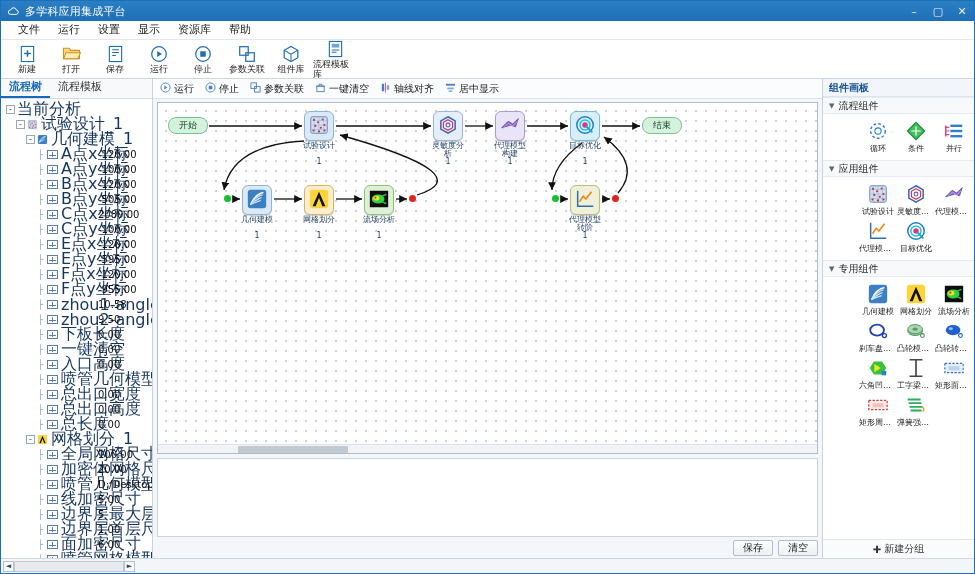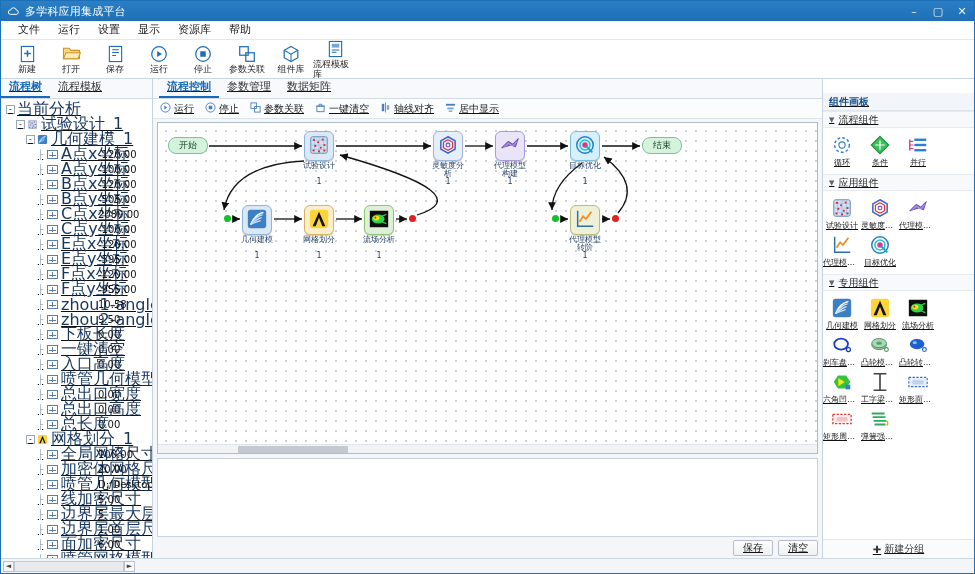--- a/index.html
+++ b/index.html
@@ -66,21 +66,20 @@
     display: flex; flex-direction: column; align-items: center; justify-content: center;
     gap: 1px;
   }
   .ribbon-btn .rb-ico { height: 19px; display:flex; align-items:center; justify-content:center; }
   .ribbon-btn .rb-lbl { font-size: 9px; color: #222; line-height: 10px; }
 
   
   .body {
     flex: 1 1 auto; display: flex; min-height: 0;
     background: #ec4899;
-    text-decoration: underline;
   }
 
   
   .left-panel {
     width: 152px; flex: 0 0 152px;
     background: #ffffff;
     border-right: 1px solid #c9d3dd;
     display: flex; flex-direction: column; min-height: 0;
   }
   .tabstrip {
@@ -213,32 +212,32 @@
   
   .right-panel {
     width: 152px; flex: 0 0 152px;
     background: #ffffff; border-left: 1px solid #c9d3dd;
     display: flex; flex-direction: column; min-height: 0;
   }
   .rp-title {
     height: 18px; flex: 0 0 18px;
     background: #f2f6fa; border-bottom: 1px solid #dde4ec;
     font-size: 10px; color: #17508f; font-weight: bold;
-    padding: 0 6px; line-height: 17px; margin-top: 14px;
+    padding: 0 6px; line-height: 17px;
   }
   .rp-scroll { flex: 1 1 auto; overflow: hidden; }
   .grp-head {
     height: 17px; display: flex; align-items: center; gap: 4px;
     padding-left: 6px; background: #f7f9fb;
     border-bottom: 1px solid #e6ebf1; border-top: 1px solid #e6ebf1;
     font-size: 10px; color: #2a2a2a;
   }
   .caret { font-size: 7px; color: #5a6673; }
   .grp-body {
-    display: flex; flex-wrap: wrap; padding: 4px 0 5px 0;
+    display: flex; flex-wrap: wrap; padding: 4px 0 5px 0; margin-left: 36px;
   }
   .palette-item {
     width: 38px; display: flex; flex-direction: column; align-items: center; gap: 2px;
     padding: 2px 0;
   }
   .pi-ico { width: 22px; height: 22px; display: flex; align-items: center; justify-content: center; }
   .pi-lbl { font-size: 8px; color: #222; text-align: center; line-height: 9px;
             width: 38px; overflow: hidden; white-space: nowrap; text-overflow: ellipsis; }
   .newgroup {
     height: 19px; display: flex; align-items: center; justify-content: center;
@@ -568,25 +567,20 @@
           </div>
           <div class="tnode" style="padding-left: 33px;">
             <span class="dash">├</span>
             <span class="ticon p-ico" style="width: 9px; height: 9px;"></span>
             <span class="tlabel">喷管网格模型</span>
           </div>
         </div>
     </div>
 
     <div class="center">
-      <div class="center-tabs">
-        <div class="tab active">流程控制</div>
-        <div class="tab">参数管理</div>
-        <div class="tab">数据矩阵</div>
-      </div>
 
       <div class="ctoolbar">
         <div class="ct-btn">
           <span>
             <svg width="11" height="11" viewBox="0 0 12 12">
                 <circle cx="6" cy="6" r="5" fill="none" stroke="#4a7fbf" stroke-width="1"></circle>
                 <path d="M4.7 3.7l3.2 2.3-3.2 2.3z" fill="#4a7fbf"></path>
               </svg>
           </span>
           <span>运行</span>

